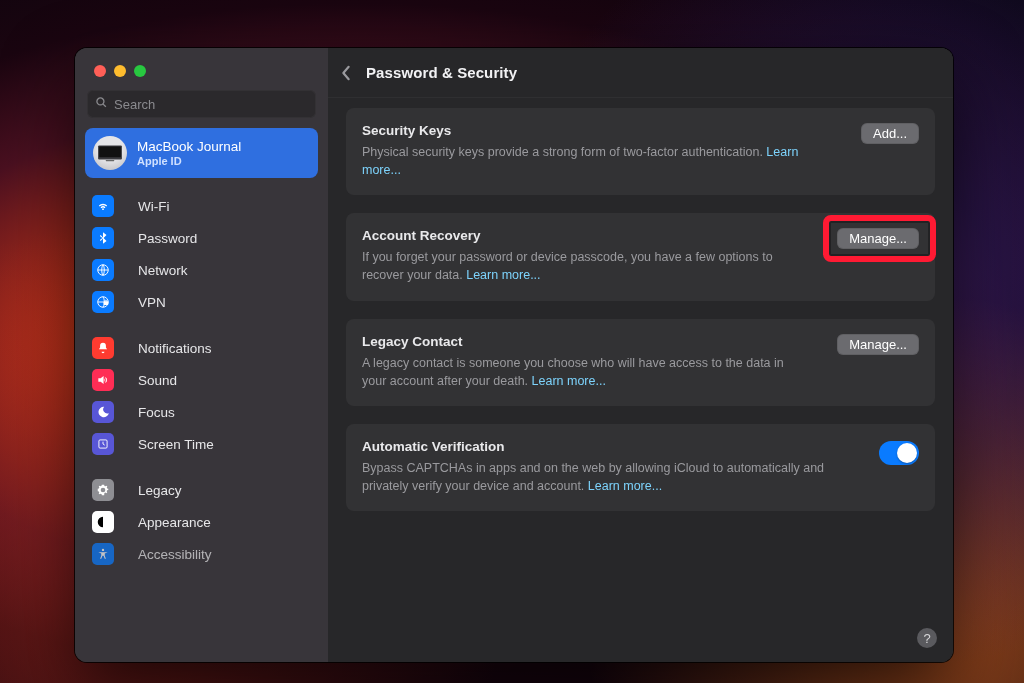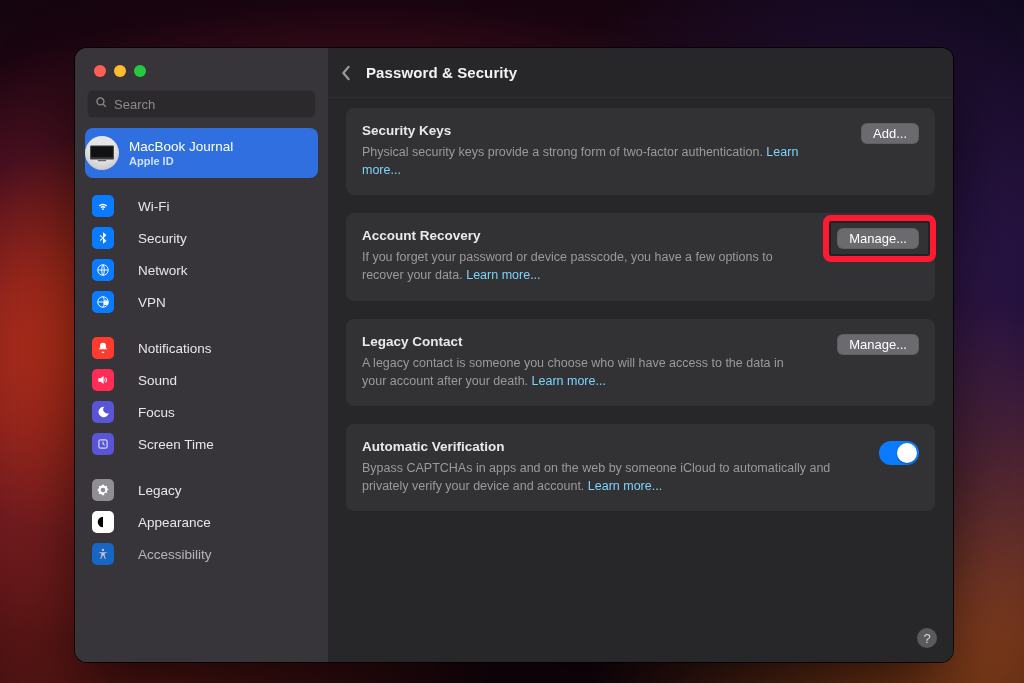--- a/index.html
+++ b/index.html
@@ -29,21 +29,21 @@
 .tl.red{background:#ff5f57;} .tl.yellow{background:#febc2e;} .tl.green{background:#28c840;}
 .search-wrap { padding: 13px 12px 10px 12px; }
 .search {
   width:100%; height:28px; background:#2b292c; border-radius:6px; display:flex; align-items:center;
   padding:0 8px; gap:6px; color:#8a8a8e; box-shadow: inset 0 0 0 1px rgba(255,255,255,0.04);
 }
 .search input { flex:1; background:transparent; border:0; outline:0; color:#ddd; font-size:13px; }
 .search input::placeholder{color:#8a8a8e;}
 .sidebar-list { padding: 0 10px 0 10px; overflow:hidden; }
 .account-row {
-  display:flex; align-items:center; gap:10px; padding:8px 0; border-radius:8px; margin-bottom:12px;
+  display:flex; align-items:center; gap:10px; padding:8px 8px; border-radius:8px; margin-bottom:12px;
 }
 .account-row.selected { background:#2f6fe0; }
 .avatar {
   width:34px; height:34px; border-radius:50%; background: radial-gradient(circle at 50% 35%, #e5e5e8 45%, #b8b8bc 100%);
   display:flex; align-items:center; justify-content:center; overflow:hidden;
 }
 .avatar svg { width:26px; height:18px; }
 .acct-text .name { color:#fff; font-size:13.5px; font-weight:500; line-height:1.2; }
 .acct-text .sub  { color:#cfe0ff; font-size:11px;font-weight:bold; }
 .group { margin: 6px 0 14px 0; }
@@ -141,21 +141,21 @@
               </svg>
             </div>
           <span class="lbl">Wi-Fi</span>
         </div>
         <div class="item">
           <div class="ico blue">
               <svg viewBox="0 0 24 24">
                 <path d="M12 2l6 5-5 5 5 5-6 5V13l-4 4-1.5-1.5L11 12 6.5 8.5 8 7l4 4V2z"></path>
               </svg>
             </div>
-          <span class="lbl">Security</span>
+          <span class="lbl">Password</span>
         </div>
         <div class="item">
           <div class="ico blue">
               <svg viewBox="0 0 24 24">
                 <circle cx="12" cy="12" r="9" fill="none" stroke="#fff" stroke-width="1.6"></circle>
                 <path d="M3 12h18M12 3c3 3 3 15 0 18M12 3c-3 3-3 15 0 18" fill="none" stroke="#fff" stroke-width="1.6"></path>
               </svg>
             </div>
           <span class="lbl">Network</span>
         </div>
@@ -285,21 +285,21 @@
         </div>
         <div class="card-action-area">
           <button class="pill-btn">Manage...</button>
         </div>
       </div>
 
       <div class="card">
         <div class="card-body">
           <div class="card-title">Automatic Verification</div>
           <div class="card-desc">
-            <span>Bypass CAPTCHAs in apps and on the web by someone iCloud to automatically and privately verify your device and account. </span><a>Learn more...</a>
+            <span>Bypass CAPTCHAs in apps and on the web by allowing iCloud to automatically and privately verify your device and account. </span><a>Learn more...</a>
           </div>
         </div>
         <div class="card-action-area" style="align-items:center; padding-top:2px;">
           <div class="toggle">
               <div class="knob"></div>
             </div>
         </div>
       </div>
 
     </div>

